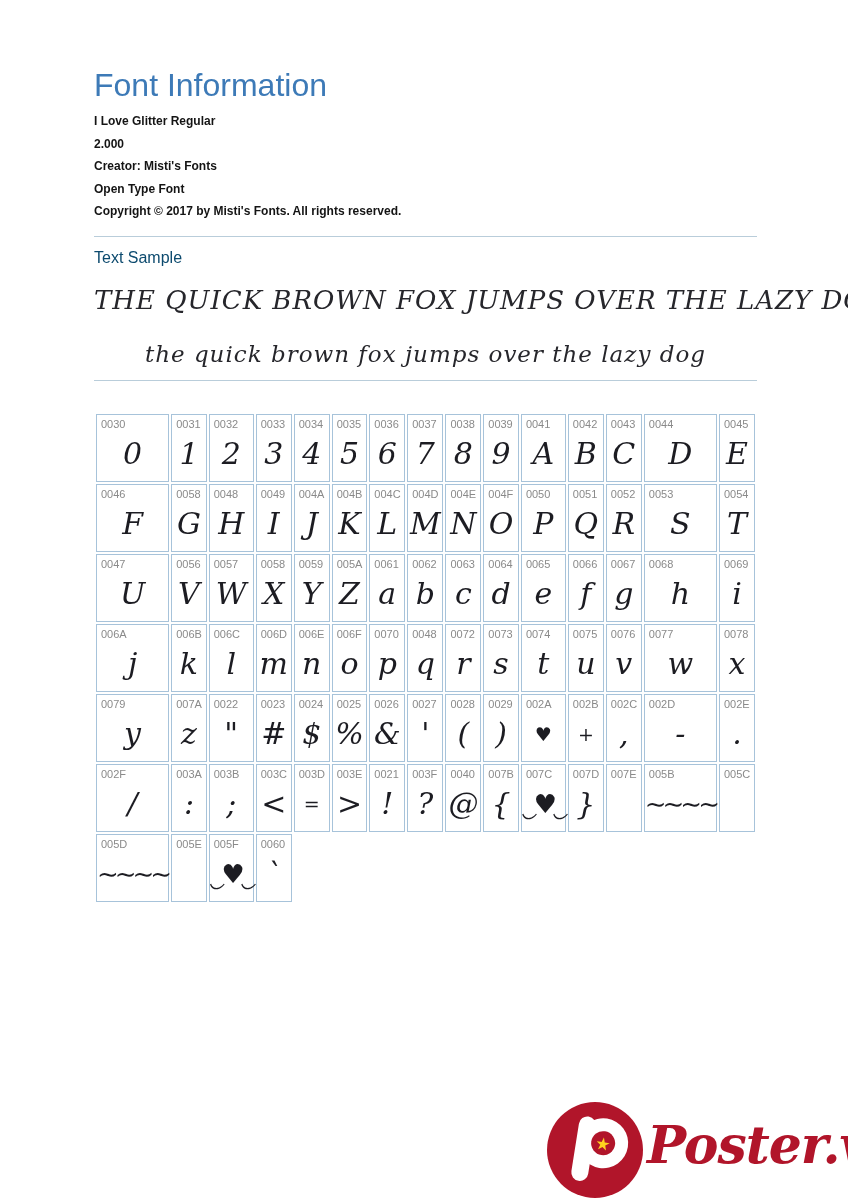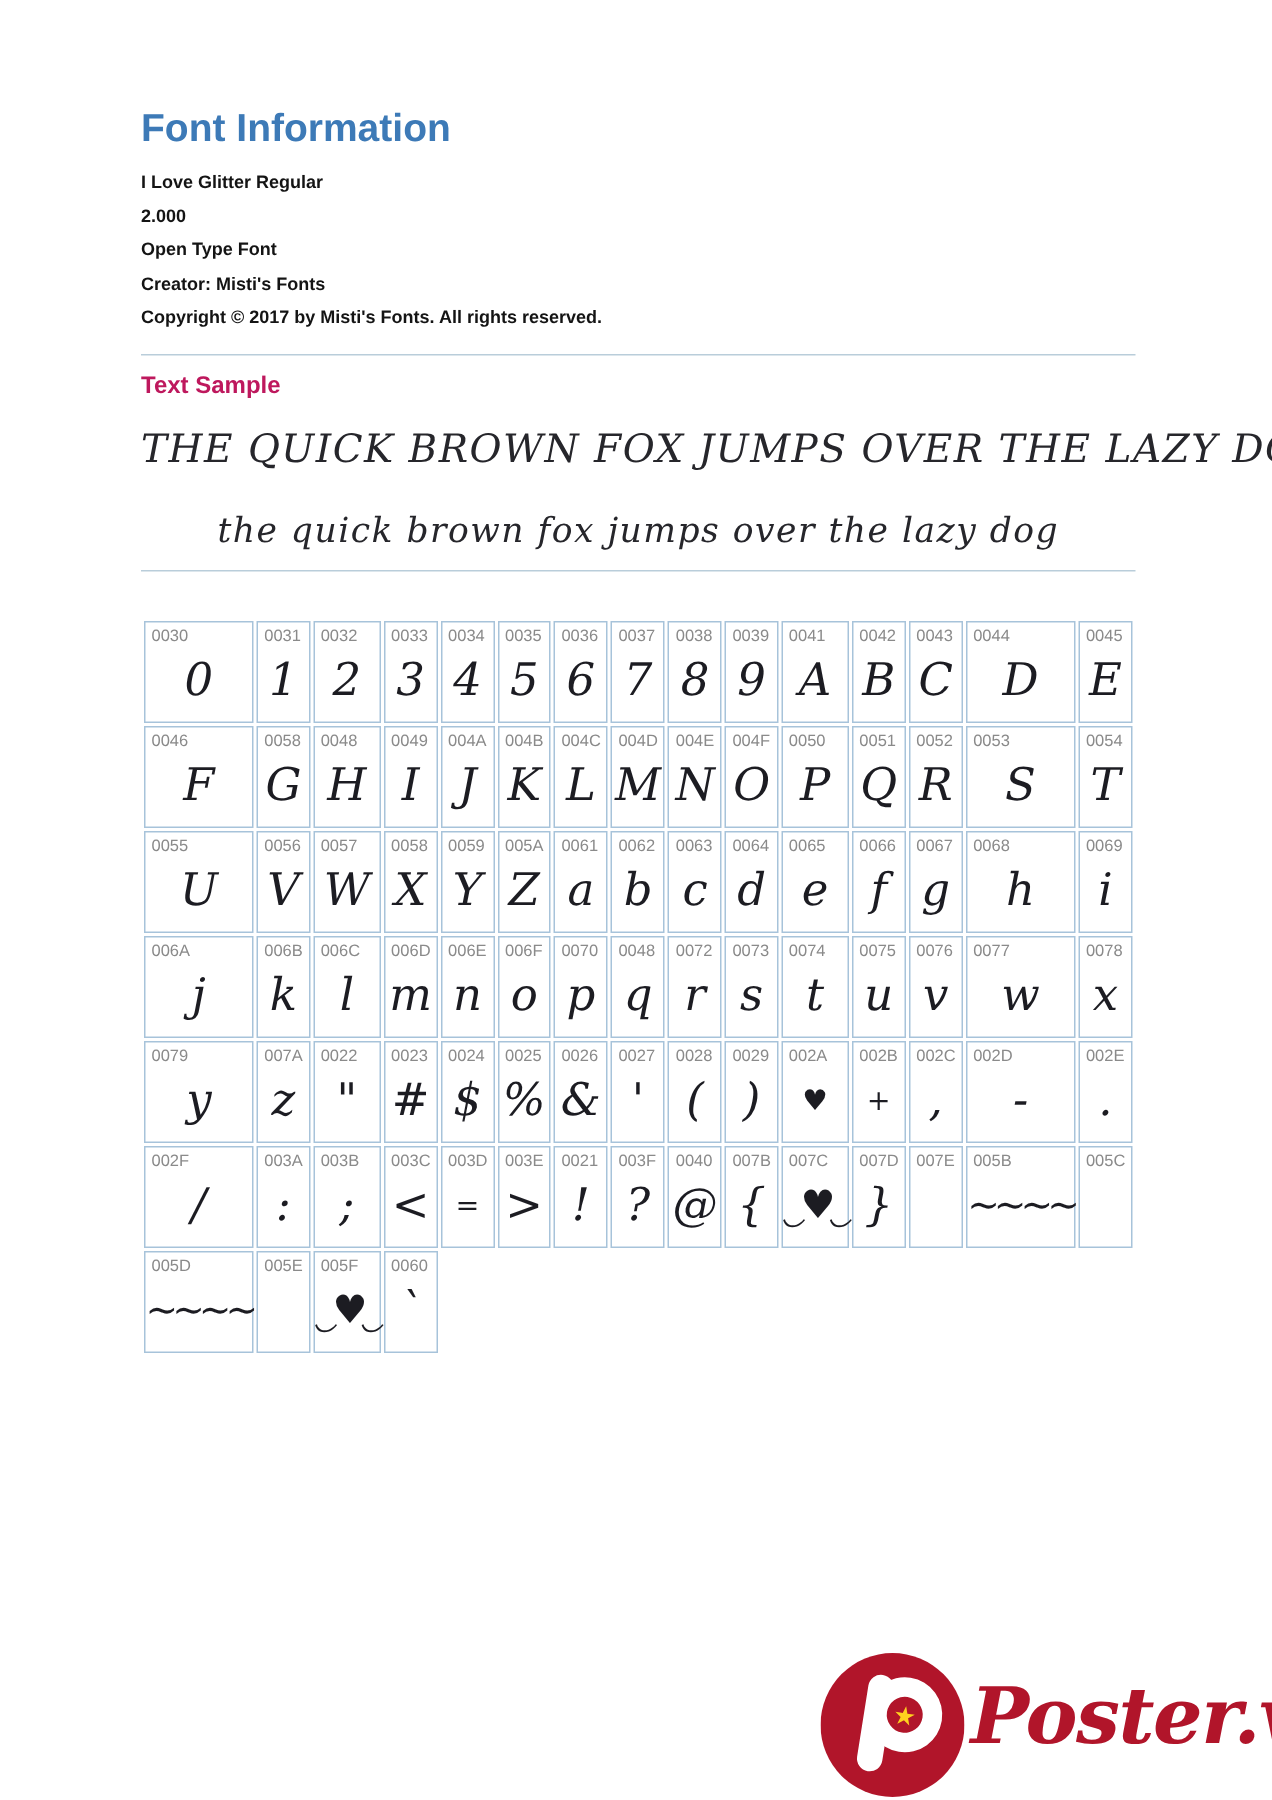--- a/index.html
+++ b/index.html
@@ -9,41 +9,41 @@
     font-family: "Liberation Sans", sans-serif;
     position: relative;
     overflow: hidden;
   }
   .content {
     margin-left: 94px;
     width: 663px;
   }
   .page-title {
     padding-top: 70px;
-    font-size: 26px;
+    font-size: 32px;
     line-height: 31px;
-    font-weight: bold;
+    font-weight: normal;
     color: #3d7ab7;
     margin: 0 0 9px 0;
   }
   .info-line {
     font-size: 12px;
     font-weight: bold;
     color: #141414;
     line-height: 22.5px;
   }
   hr.rule {
     border: none;
     border-top: 1px solid #b9cdda;
     margin: 13px 0 0 0;
   }
   .section-heading {
     font-size: 16px;
-    font-weight: bold;
-    color: #be185d;
+    font-weight: normal;
+    color: #0c4a6e;
     margin: 12px 0 0 0;
   }
   .sample-caps {
     margin-top: 18px;
     text-align: center;
     font-family: "DejaVu Serif", serif;
     font-style: italic;
     font-size: 26px;
     letter-spacing: 1px;
     color: #26262b;
@@ -123,22 +123,22 @@
 </head>
 <body>
 
 <div class="content">
 
   <h1 class="page-title">Font Information</h1>
 
   <div>
     <div class="info-line">I Love Glitter Regular</div>
     <div class="info-line">2.000</div>
+    <div class="info-line">Creator: Misti's Fonts</div>
     <div class="info-line">Open Type Font</div>
-    <div class="info-line">Creator: Misti's Fonts</div>
     <div class="info-line">Copyright © 2017 by Misti's Fonts. All rights reserved.</div>
   </div>
 
   <hr class="rule">
 
   <h2 class="section-heading">Text Sample</h2>
 
   <div class="sample-caps">THE QUICK BROWN FOX JUMPS OVER THE LAZY DOG</div>
   <div class="sample-lower">the quick brown fox jumps over the lazy dog</div>
 
@@ -266,21 +266,21 @@
             <div class="cell-code">0053</div>
             <div class="cell-glyph">S</div>
           </td>
           <td>
             <div class="cell-code">0054</div>
             <div class="cell-glyph">T</div>
           </td>
         </tr>
         <tr>
           <td>
-            <div class="cell-code">0055</div>
+            <div class="cell-code">0047</div>
             <div class="cell-glyph">U</div>
           </td>
           <td>
             <div class="cell-code">0056</div>
             <div class="cell-glyph">V</div>
           </td>
           <td>
             <div class="cell-code">0057</div>
             <div class="cell-glyph">W</div>
           </td>

